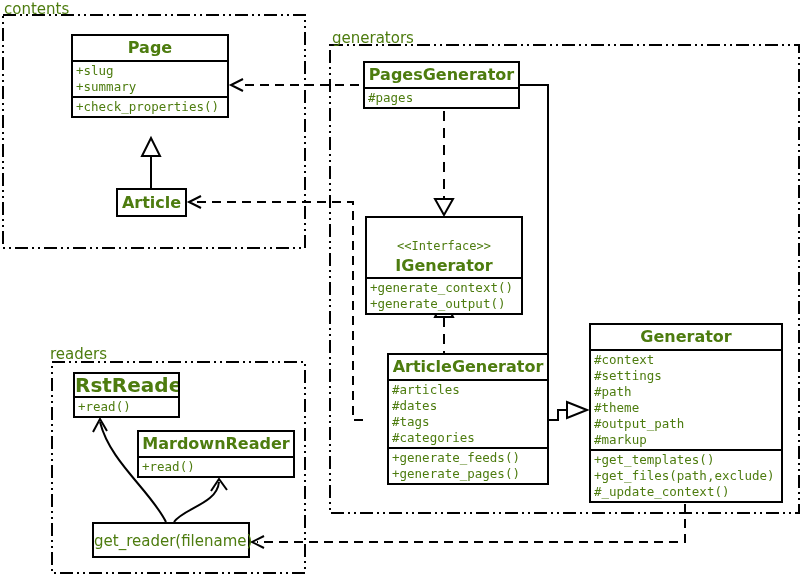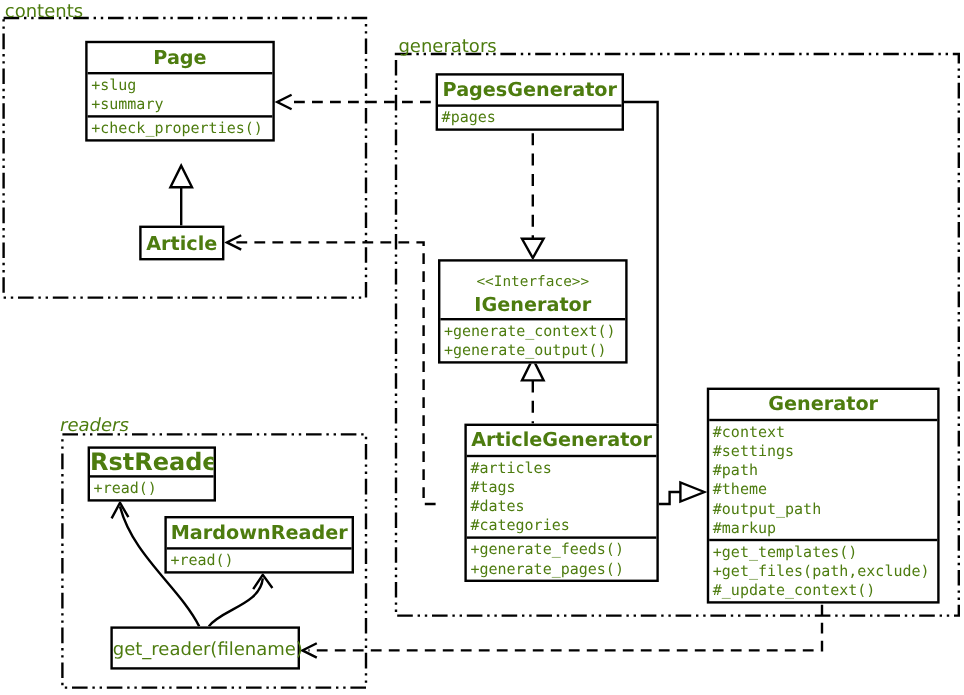--- a/index.html
+++ b/index.html
@@ -54,21 +54,21 @@
       <path d="M 166,522 C 150,490 110,462 100,422"></path>
       <polyline points="93,432 100,419 107,431"></polyline>
 
       <path d="M 174,522 C 184,508 217,504 219,482"></path>
       <polyline points="211,491 219,479 227,490"></polyline>
     </g>
   </svg>
 
   <div class="pkg-label" style="left:4px;top:1px;">contents</div>
   <div class="pkg-label" style="left:332px;top:30px;">generators</div>
-  <div class="pkg-label" style="left:50px;top:346px;font-style:italic;">readers</div>
+  <div class="pkg-label" style="left:50px;top:346px;">readers</div>
 
   <div class="uml-class" style="left:71px;top:34px;width:158px;">
     <div class="uml-title">Page</div>
     <div class="uml-comp">
       <div class="member">+slug</div>
       <div class="member">+summary</div>
     </div>
     <div class="uml-comp">
       <div class="member">+check_properties()</div>
     </div>
@@ -79,36 +79,36 @@
   </div>
 
   <div class="uml-class" style="left:363px;top:61px;width:157px;">
     <div class="uml-title">PagesGenerator</div>
     <div class="uml-comp">
       <div class="member">#pages</div>
     </div>
   </div>
 
   <div class="uml-class" style="left:365px;top:216px;width:158px;">
-    <div style="padding-top:8px;">
+    <div style="padding-top:20px;">
       <div class="uml-stereo">&lt;&lt;Interface&gt;&gt;</div>
       <div class="uml-title" style="line-height:22px;">IGenerator</div>
     </div>
     <div class="uml-comp">
       <div class="member">+generate_context()</div>
       <div class="member">+generate_output()</div>
     </div>
   </div>
 
   <div class="uml-class" style="left:363px;top:353px;width:162px;margin-left:24px;">
     <div class="uml-title">ArticleGenerator</div>
     <div class="uml-comp">
       <div class="member">#articles</div>
+      <div class="member">#dates</div>
       <div class="member">#tags</div>
-      <div class="member">#dates</div>
       <div class="member">#categories</div>
     </div>
     <div class="uml-comp">
       <div class="member">+generate_feeds()</div>
       <div class="member">+generate_pages()</div>
     </div>
   </div>
 
   <div class="uml-class" style="left:589px;top:323px;width:194px;">
     <div class="uml-title">Generator</div>

